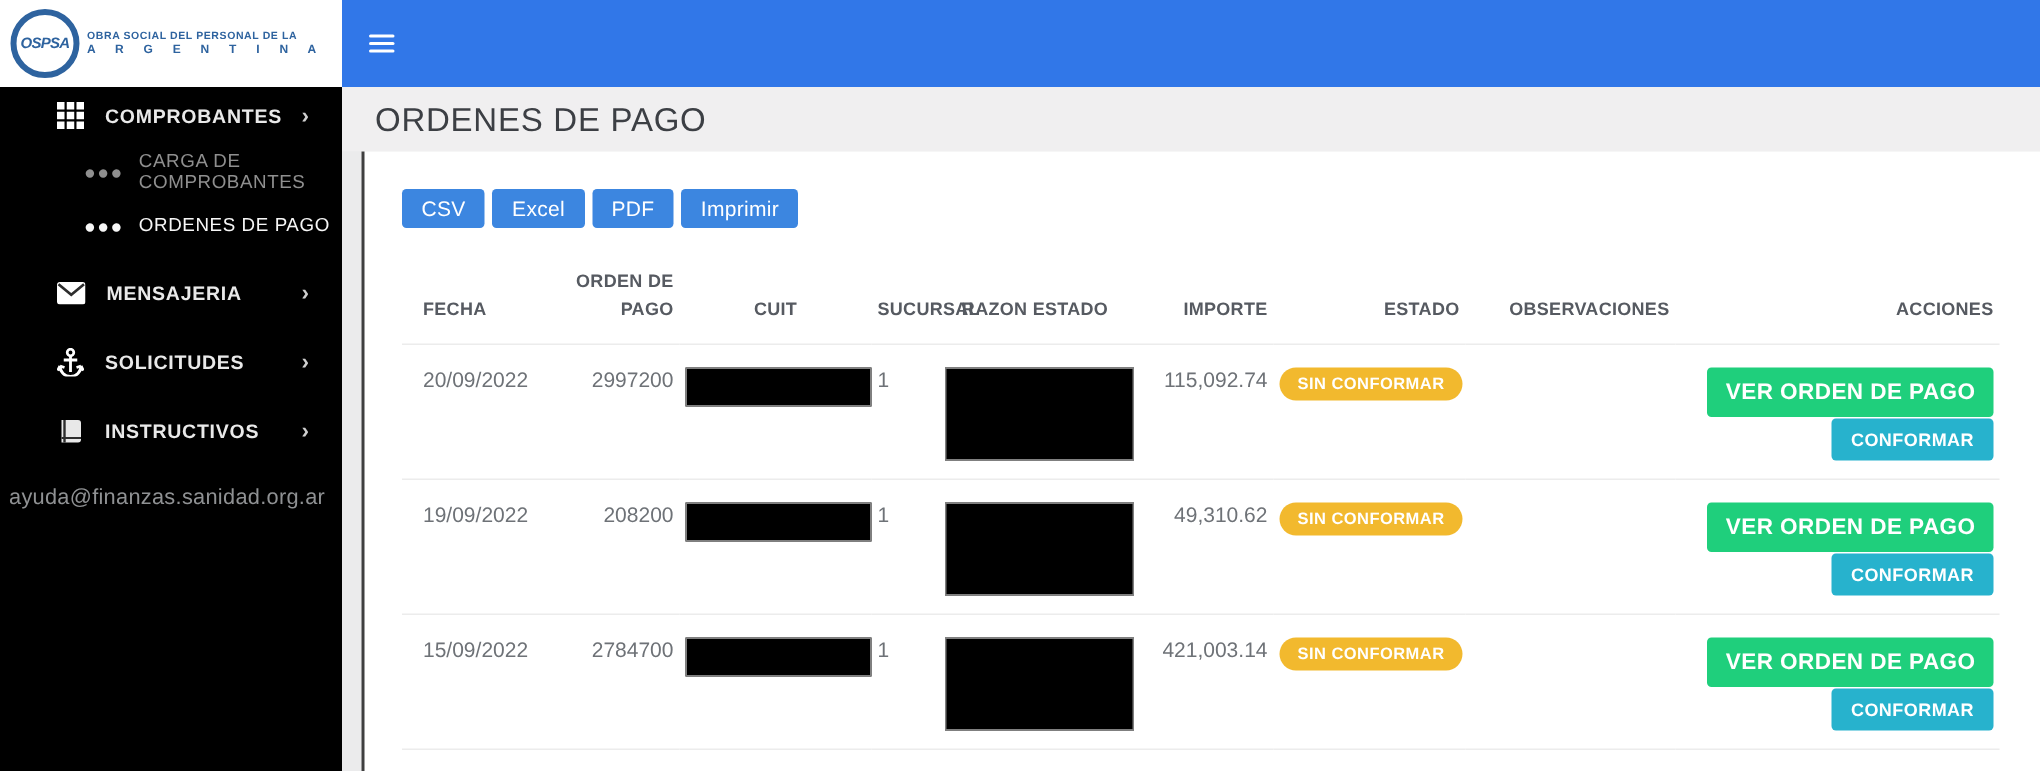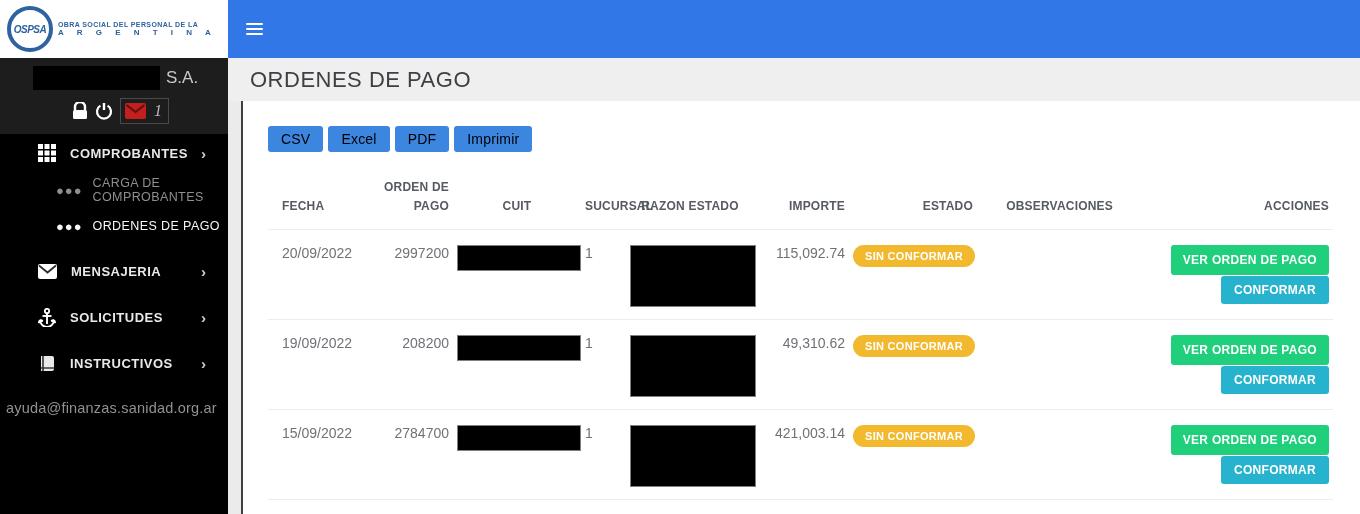--- a/index.html
+++ b/index.html
@@ -44,21 +44,21 @@
 
   
   .main { position:absolute; left:228px; top:58px; right:0; bottom:0; }
   .page-header { height:43px; background:#f0eff0; display:flex; align-items:center; padding-left:22px; }
   .page-title { font-size:22px; color:#3c3f44; letter-spacing:0.5px; font-weight:500; }
   .content-wrap { position:absolute; top:43px; left:0; right:0; bottom:0; background:#ebebec; padding-left:13px; }
   .card { background:#ffffff; border-left:2px solid #3f3f3f; height:100%; padding:25px 15px 0 25px; }
 
   .toolbar { display:flex; align-items:center; }
   .export-group { display:flex; gap:5px; }
-  .btn-export { background:#3c86e0; color:#000000; border:none; font-size:14px; padding:5px 13px;
+  .btn-export { background:#3c86e0; color:#ffffff; border:none; font-size:14px; padding:5px 13px;
     border-radius:3px; cursor:pointer; font-family:inherit; letter-spacing:0.2px; }
   .search-block { margin-left:auto; display:flex; align-items:center; }
   .search-label { font-size:14px; color:#6b6f76; margin-right:8px; }
   .search-input { width:164px; height:25px; border:1px solid #c8c8c8; border-radius:2px; font-size:13px; padding:0 6px; }
 
   table { border-collapse:collapse; table-layout:fixed; width:1065px; margin-top:16px; }
   th { font-size:12px; font-weight:bold; color:#565a61; letter-spacing:0.2px; vertical-align:bottom;
     padding:10px 4px 14px 4px; line-height:1.55; }
   td { font-size:14px; color:#6e7277; vertical-align:top; padding:15px 4px 0 4px; height:90px; }
   tr.data-row { border-top:1px solid #ececec; }
@@ -71,59 +71,36 @@
   .col-estado  { width:128px; text-align:right; }
   .col-obs     { width:140px; text-align:right; }
   .col-acc     { width:216px; text-align:right; }
   th.col-fecha { padding-left:14px; } td.col-fecha { padding-left:14px; }
 
   .redact-cuit { display:inline-block; width:124px; height:26px; background:#000; border:1px solid #808080; }
   .redact-razon { display:inline-block; width:126px; height:62px; background:#000; border:1px solid #808080; }
   .badge { display:inline-block; background:#f2b92e; color:#fff; font-size:11px; font-weight:bold;
     letter-spacing:0.3px; padding:5px 12px; border-radius:12px; white-space:nowrap; }
   .btn-ver { display:block; margin-left:auto; background:#1fcf7c; color:#fff; border:none; font-family:inherit;
-    font-size:12px; font-weight:bold; letter-spacing:0.3px; padding:8px 12px; border-radius:3px; cursor:pointer; }
+    font-size:15px; font-weight:bold; letter-spacing:0.3px; padding:8px 12px; border-radius:3px; cursor:pointer; }
   .btn-conf { display:block; margin-left:auto; margin-top:1px; background:#27b2cd; color:#fff; border:none;
     font-family:inherit; font-size:12px; font-weight:bold; letter-spacing:0.3px; padding:7px 13px; border-radius:3px; cursor:pointer; }
 </style>
 </head>
 <body>
 
 <div class="sidebar">
   <div class="logo-box">
     <div class="logo-circle">OSPSA</div>
     <div class="logo-text">
       <div class="logo-org">OBRA SOCIAL DEL PERSONAL DE LA</div>
       <div class="logo-country">A R G E N T I N A</div>
     </div>
   </div>
 
-  <div class="user-block">
-    <div class="user-line">
-      <div class="redact-user"></div>
-      <span class="user-suffix">S.A.</span>
-    </div>
-    <div class="user-icons">
-      <svg class="icon-svg" width="16" height="18" viewBox="0 0 16 18">
-        <path d="M3 8 V5 a5 5 0 0 1 10 0 V8" fill="none" stroke="#fff" stroke-width="2.4"></path>
-        <rect x="1" y="8" width="14" height="9" rx="1.5" fill="#fff"></rect>
-      </svg>
-      <svg class="icon-svg" style="margin-left:7px" width="18" height="18" viewBox="0 0 18 18">
-        <path d="M5.4 3.6 a7 7 0 1 0 7.2 0" fill="none" stroke="#fff" stroke-width="2.2"></path>
-        <line x1="9" y1="1" x2="9" y2="8" stroke="#fff" stroke-width="2.4"></line>
-      </svg>
-      <span class="mail-wrap">
-        <svg class="icon-svg" width="21" height="16" viewBox="0 0 21 16">
-          <rect x="0" y="0" width="21" height="16" rx="2" fill="#c41f1f"></rect>
-          <path d="M1.5 2 L10.5 9 L19.5 2" fill="none" stroke="#5d0e0e" stroke-width="2"></path>
-        </svg>
-        <span class="unread">1</span>
-      </span>
-    </div>
-  </div>
 
   <div class="menu">
     <div class="menu-item">
       <svg class="icon-svg" width="18" height="18" viewBox="0 0 18 18">
         <g fill="#fff">
           <rect x="0" y="0" width="5" height="5"></rect>
             <rect x="6.5" y="0" width="5" height="5"></rect>
             <rect x="13" y="0" width="5" height="5"></rect>
           <rect x="0" y="6.5" width="5" height="5"></rect>
             <rect x="6.5" y="6.5" width="5" height="5"></rect>

